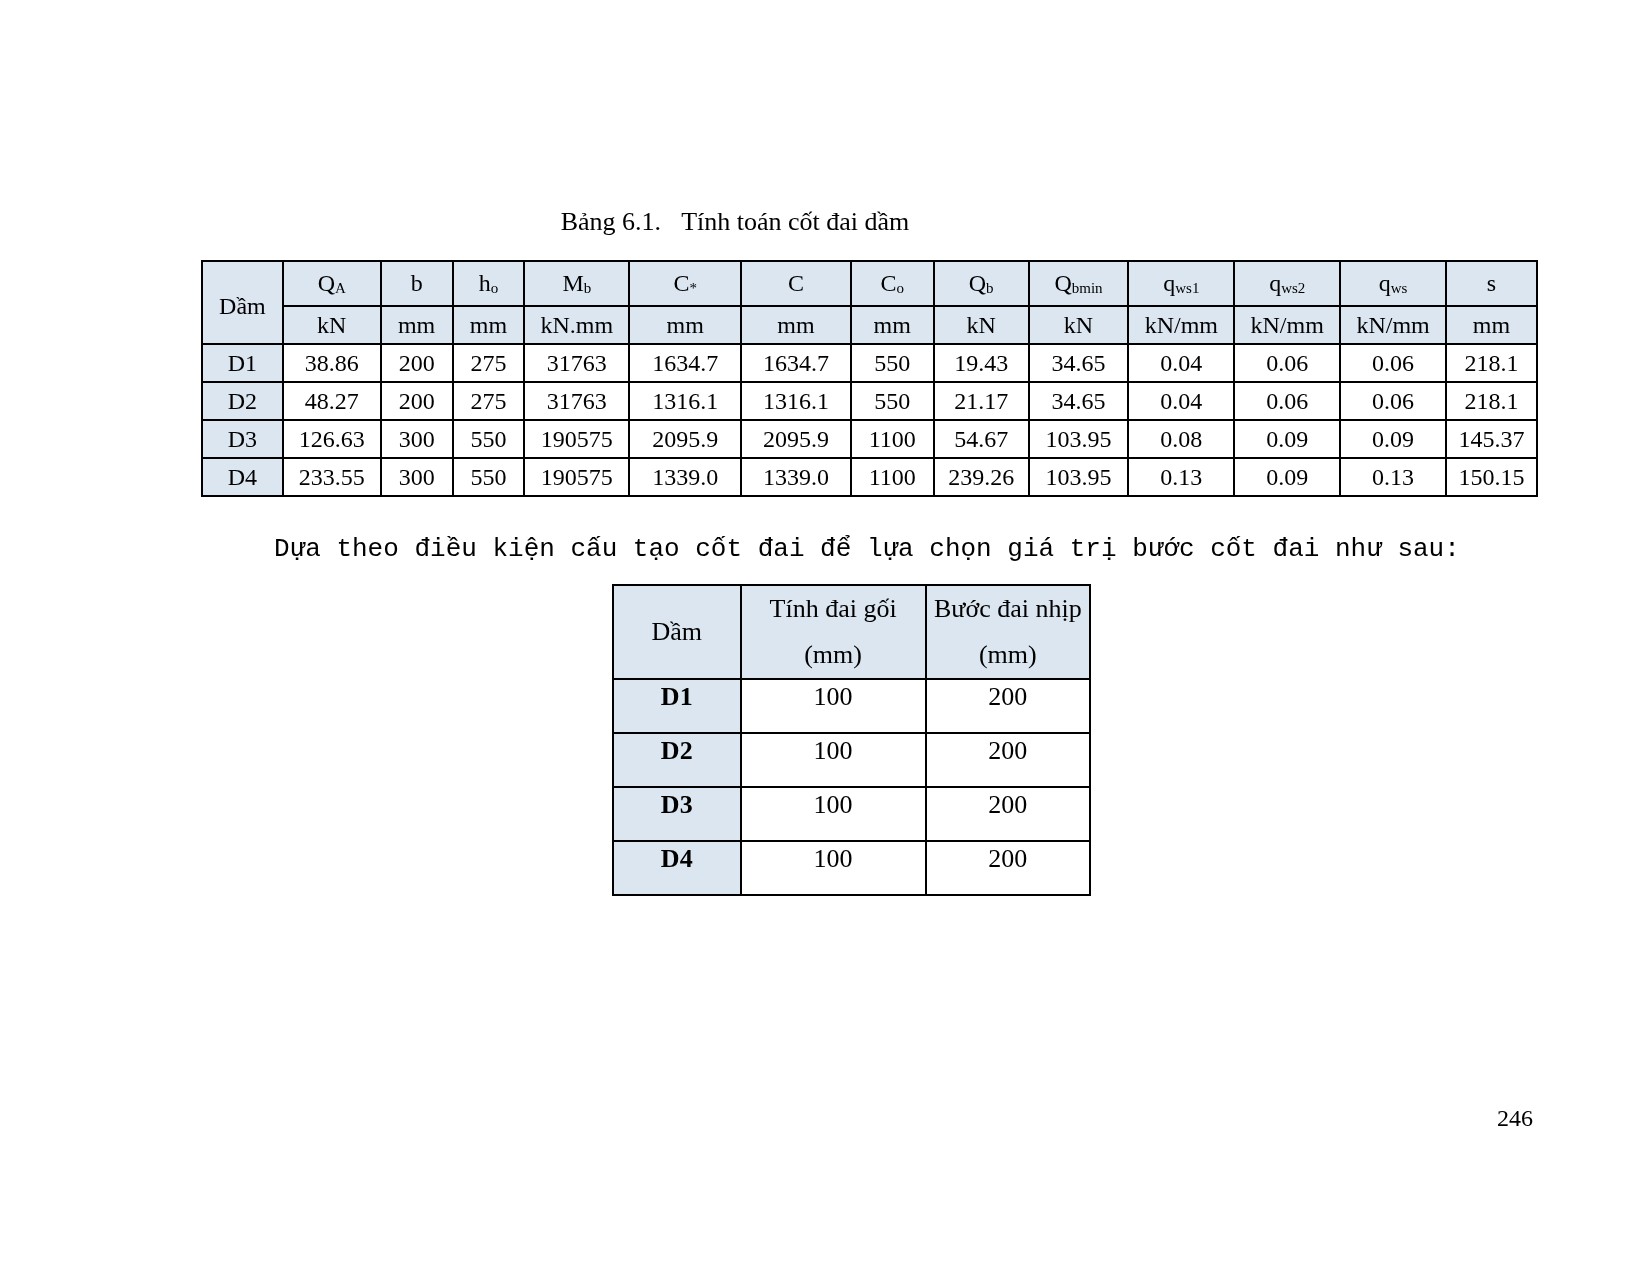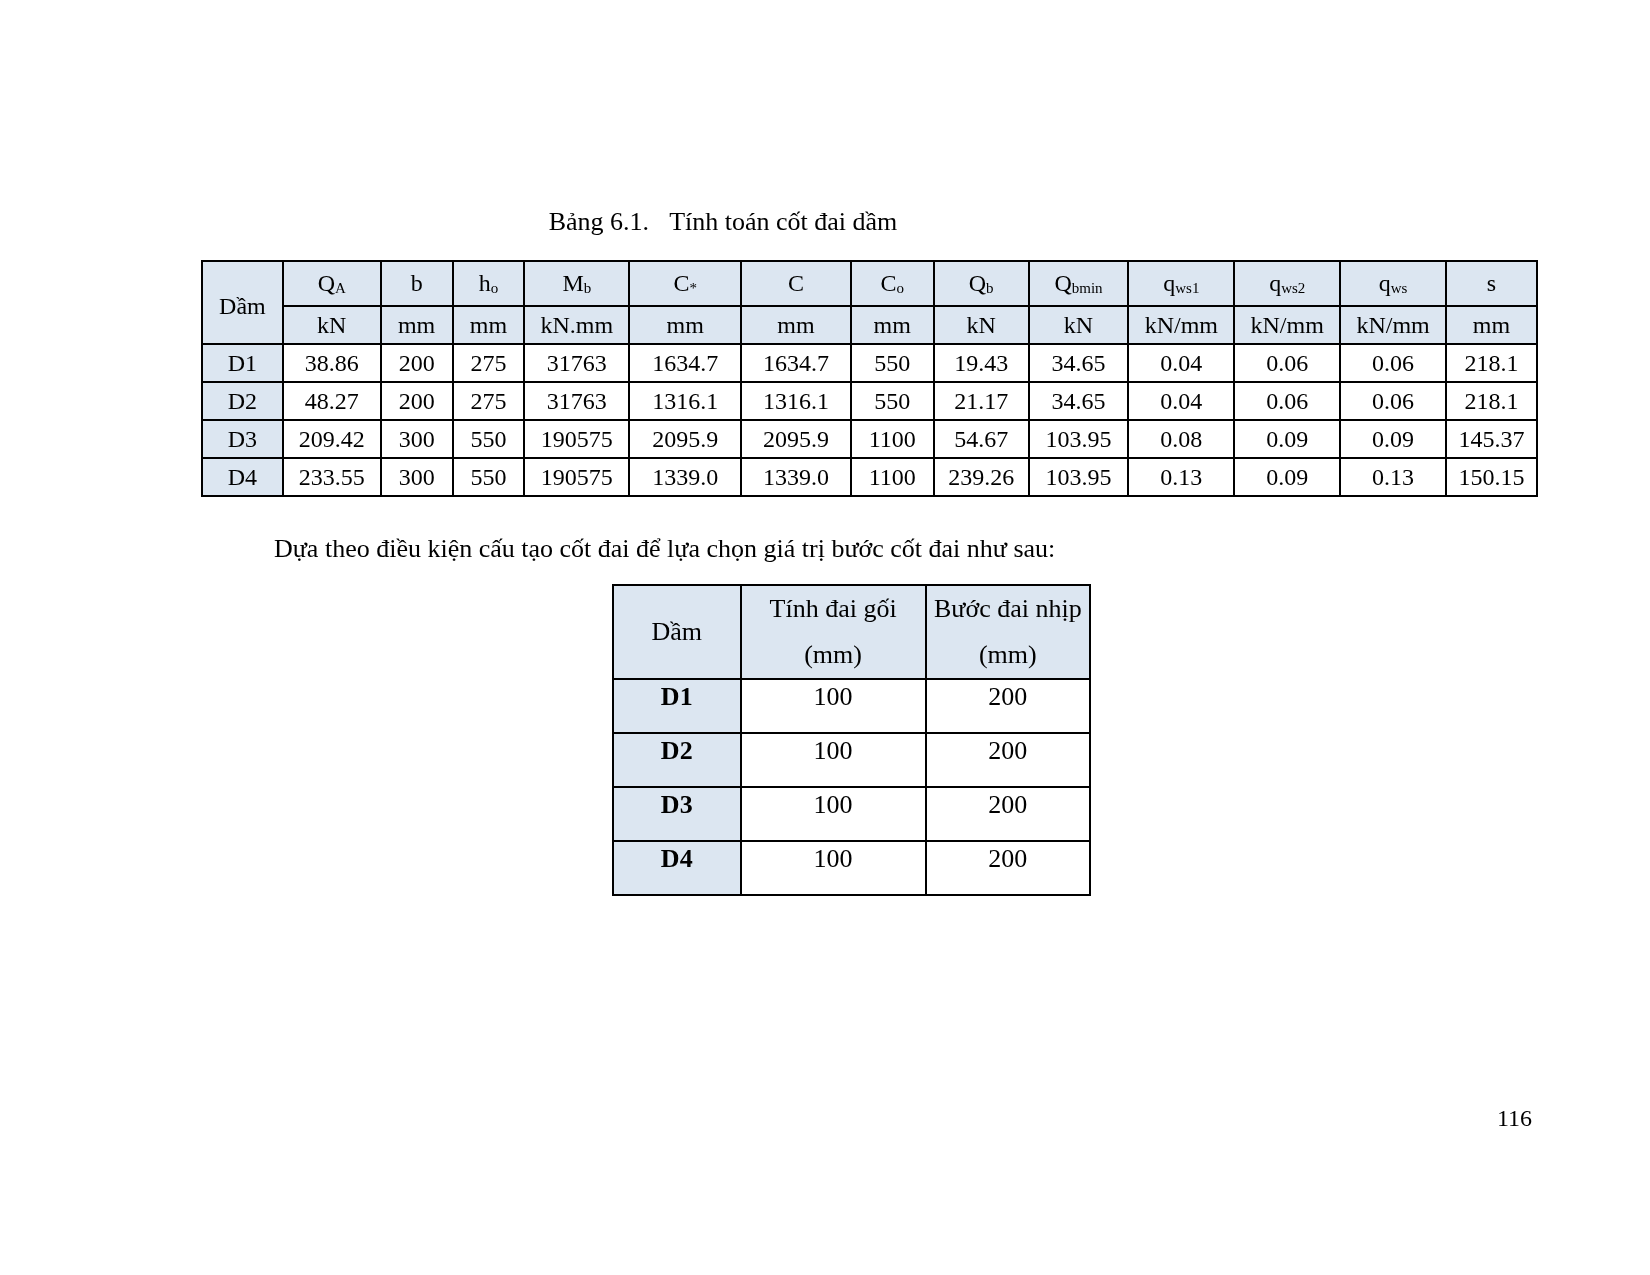--- a/index.html
+++ b/index.html
@@ -1,30 +1,30 @@
 <!DOCTYPE html>
 <html><head>
 <meta charset="utf-8">
 <style>
   html, body { margin: 0; padding: 0; background: #ffffff; }
   body { width: 1650px; height: 1275px; position: relative; overflow: hidden;
          font-family: "Liberation Serif", "DejaVu Serif", serif; color: #000; }
-  .caption { position: absolute; left: 4px; width: 1438px; top: 207px; text-align: center;
+  .caption { position: absolute; left: 16px; width: 1438px; top: 207px; text-align: center;
              font-size: 26px; }
   .caption .num { margin-right: 14px; }
   table { border-collapse: collapse; position: absolute; }
   td, th { border: 2.5px solid #000; text-align: center; font-weight: normal; padding: 0; }
   .hdr { background: #dce6f1; }
   .t1 { left: 201px; top: 260px; width: 1337px; font-size: 24px; }
   .t1 tr.h1 td { height: 43px; vertical-align: middle; }
   .t1 tr.h2 td { height: 36px; margin-left: 12px; }
   .t1 tr.r td { height: 36px; }
   .t1 td.dam-h { vertical-align: top; padding-top: 8px; }
   sub { font-size: 15px; vertical-align: -2px; }
-  .para { position: absolute; left: 274px; top: 534px; font-size: 26px; }
+  .para { position: absolute; left: 274px; top: 534px; font-size: 26px; font-family: Liberation Mono, monospace; }
   .t2 { left: 612px; top: 584px; width: 479px; font-size: 26px; }
   .t2 tr.h td { height: 90px; line-height: 46px; }
   .t2 tr.r td { height: 50px; vertical-align: top; padding-top: 2px; }
   .t2 td.lbl { font-weight: bold; }
   .pagenum { position: absolute; left: 1497px; top: 1105px; font-size: 24px; }
 </style>
 </head>
 <body>
 
 <div class="caption">
@@ -108,21 +108,21 @@
     <td>550</td>
     <td>21.17</td>
     <td>34.65</td>
     <td>0.04</td>
     <td>0.06</td>
     <td>0.06</td>
     <td>218.1</td>
   </tr>
   <tr class="r">
     <td class="hdr">D3</td>
-    <td>209.42</td>
+    <td>126.63</td>
     <td>300</td>
     <td>550</td>
     <td>190575</td>
     <td>2095.9</td>
     <td>2095.9</td>
     <td>1100</td>
     <td>54.67</td>
     <td>103.95</td>
     <td>0.08</td>
     <td>0.09</td>
@@ -178,13 +178,13 @@
     <td>200</td>
   </tr>
   <tr class="r">
     <td class="hdr lbl">D4</td>
     <td>100</td>
     <td>200</td>
   </tr>
 </tbody>
   </table>
 
-<div class="pagenum">116</div>
+<div class="pagenum">246</div>
 
 </body></html>

